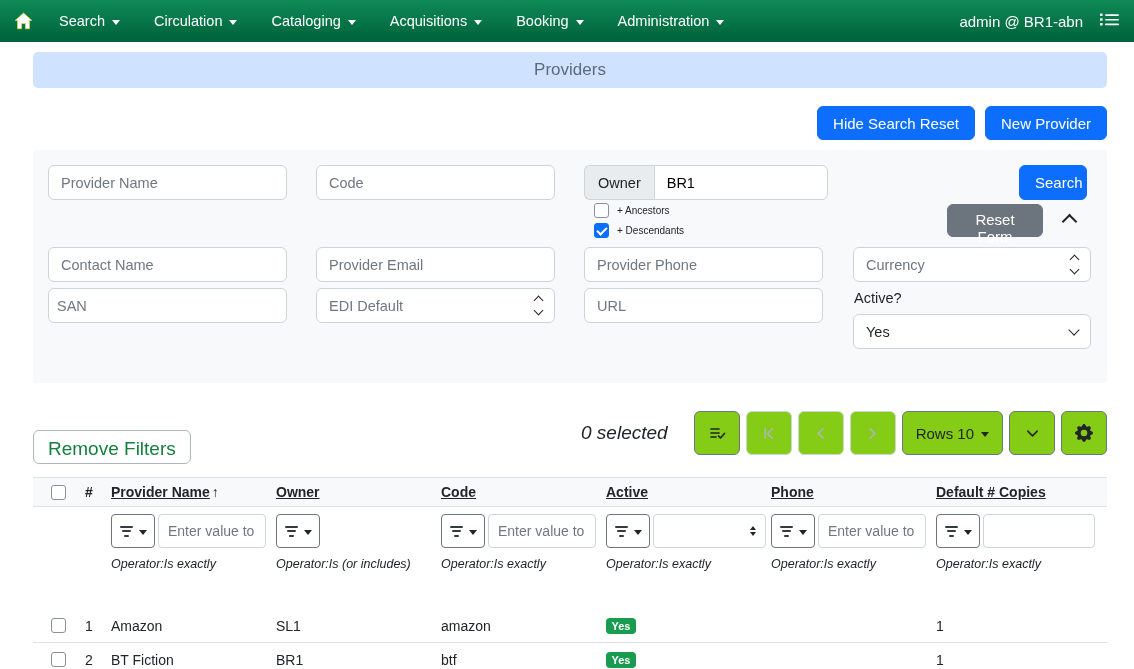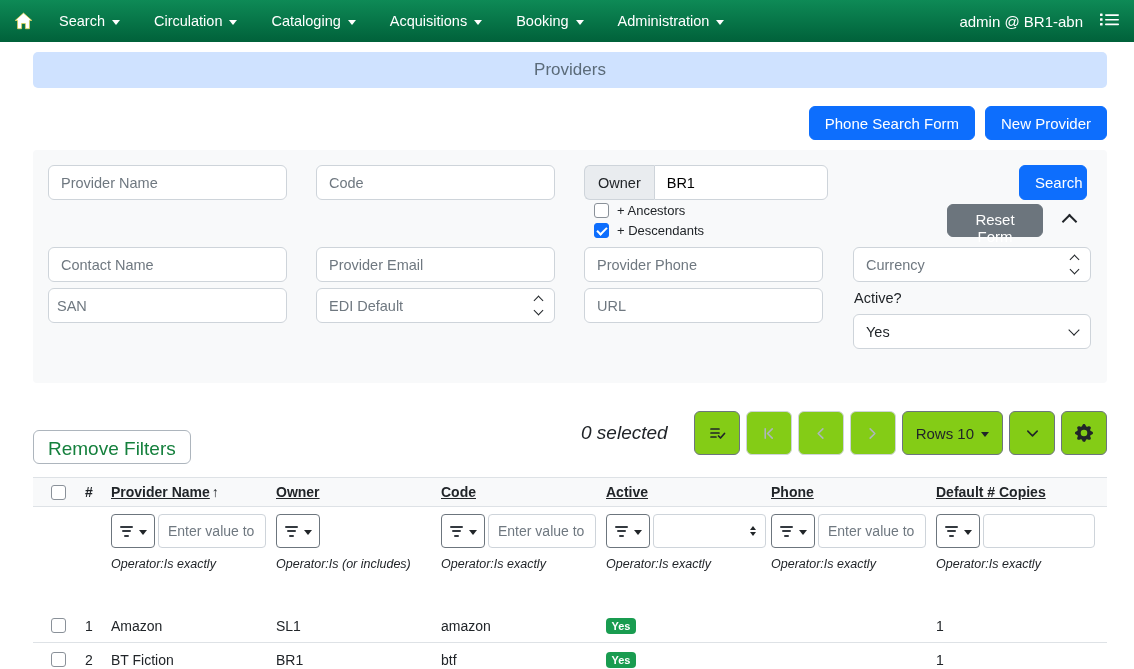--- a/index.html
+++ b/index.html
@@ -41,21 +41,21 @@
     padding:0 12px; font-size:14.5px; font-family:inherit; }
   .fake-select { position:absolute; height:35px; background:#fff; border:1px solid #ced4da;
     border-radius:6px; display:flex; align-items:center; padding:0 12px; font-size:14.5px; cursor:pointer; }
   .fake-select .sel-text { flex:1; }
   .placeholder-text { color:#6f7880; }
   .updown { display:flex; flex-direction:column; gap:3px; align-items:center; }
   .chev { width:7px; height:7px; border:solid #212529; border-width:0 1.6px 1.6px 0; }
   .chev.up { transform:rotate(-135deg); margin-top:3px; }
   .chev.down { transform:rotate(45deg); margin-bottom:3px; }
   .chev.big { width:8px; height:8px; }
-  .checkrow { position:absolute; display:flex; align-items:flex-end; gap:8px; font-size:13px; cursor:pointer; }
+  .checkrow { position:absolute; display:flex; align-items:center; gap:8px; font-size:10px; cursor:pointer; }
   .cb { width:15px; height:15px; border:1.5px solid #8a9199; border-radius:3px; background:#fff; position:relative; }
   .cb.checked { background:#0d6efd; border-color:#0d6efd; }
   .cb.checked::after { content:""; position:absolute; left:4.2px; top:1px; width:4px; height:8px;
     border:solid #fff; border-width:0 2px 2px 0; transform:rotate(45deg); }
   .collapse-chev { position:absolute; width:11px; height:11px; border:solid #212529;
     border-width:0 2.2px 2.2px 0; transform:rotate(-135deg); cursor:pointer; }
   .form-label { position:absolute; font-size:14.5px; color:#212529; }
 
   
   .grid-toolbar { margin-top:19px; display:flex; align-items:center; }
@@ -149,21 +149,21 @@
       </svg>
     </span>
   </div>
 </div>
 
 <div class="content">
 
   <div class="title-banner">Providers</div>
 
   <div class="actions-row">
-    <button class="btn-primary">Phone Search Form</button>
+    <button class="btn-primary">Hide Search Reset</button>
     <button class="btn-primary">New Provider</button>
   </div>
 
   <div class="form-panel">
     <input class="inp" style="left: 15px; top: 15px; width: 239px;" placeholder="Provider Name">
     <input class="inp" style="left: 283px; top: 15px; width: 239px;" placeholder="Code">
     <div class="owner-group" style="left:551px;top:15px;">
       <span class="owner-label">Owner</span>
       <input class="owner-input" value="BR1" style="">
     </div>

